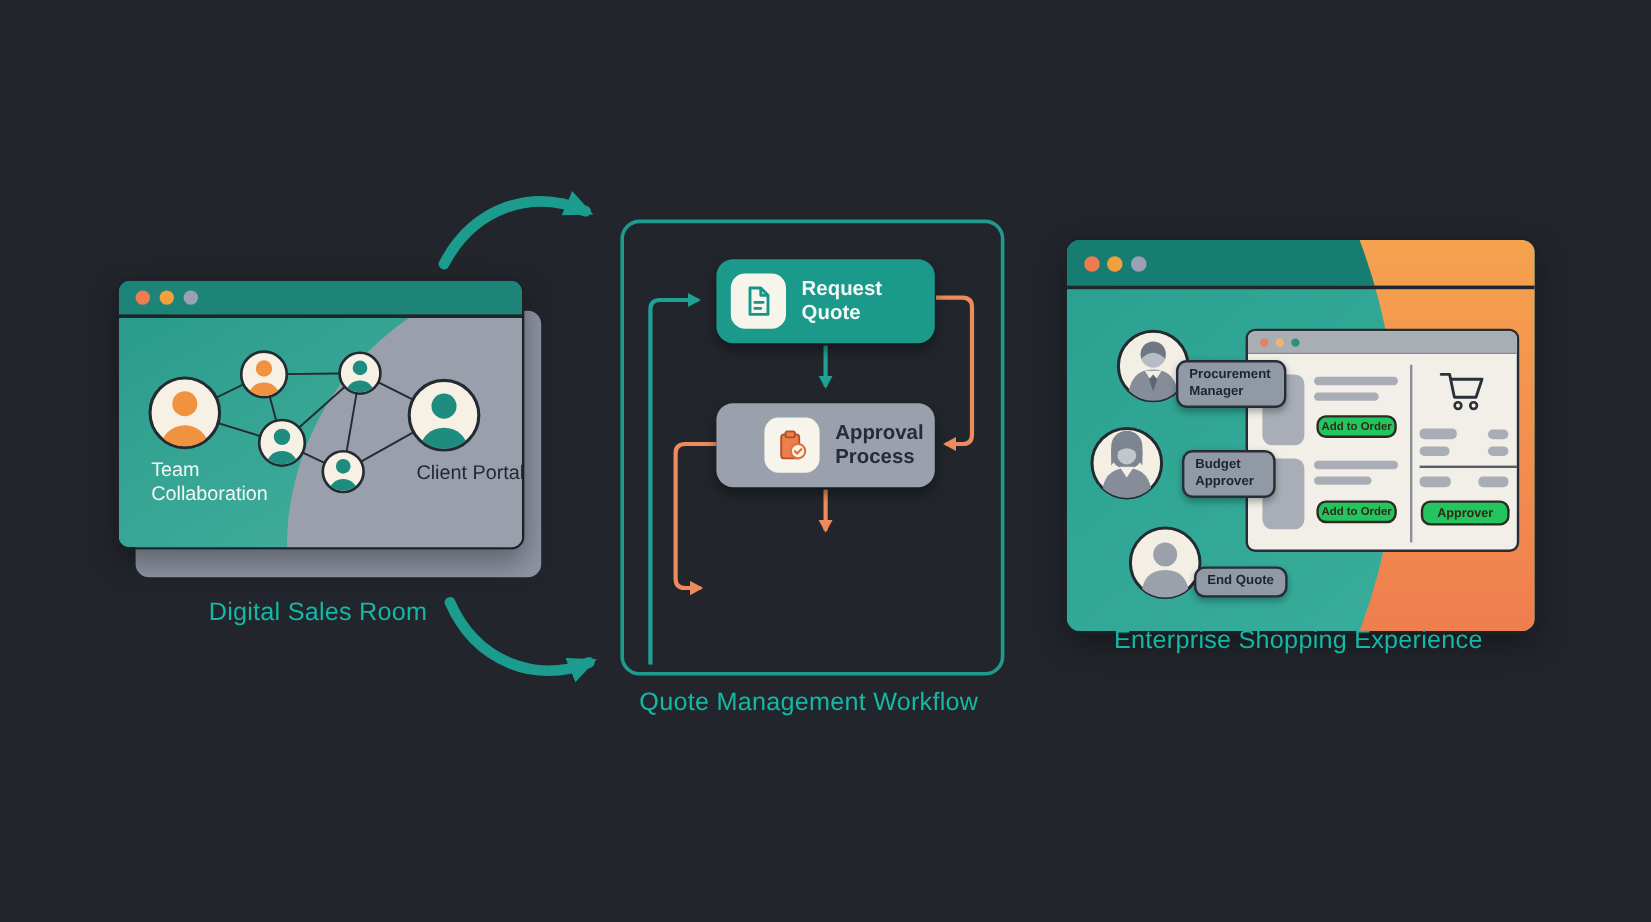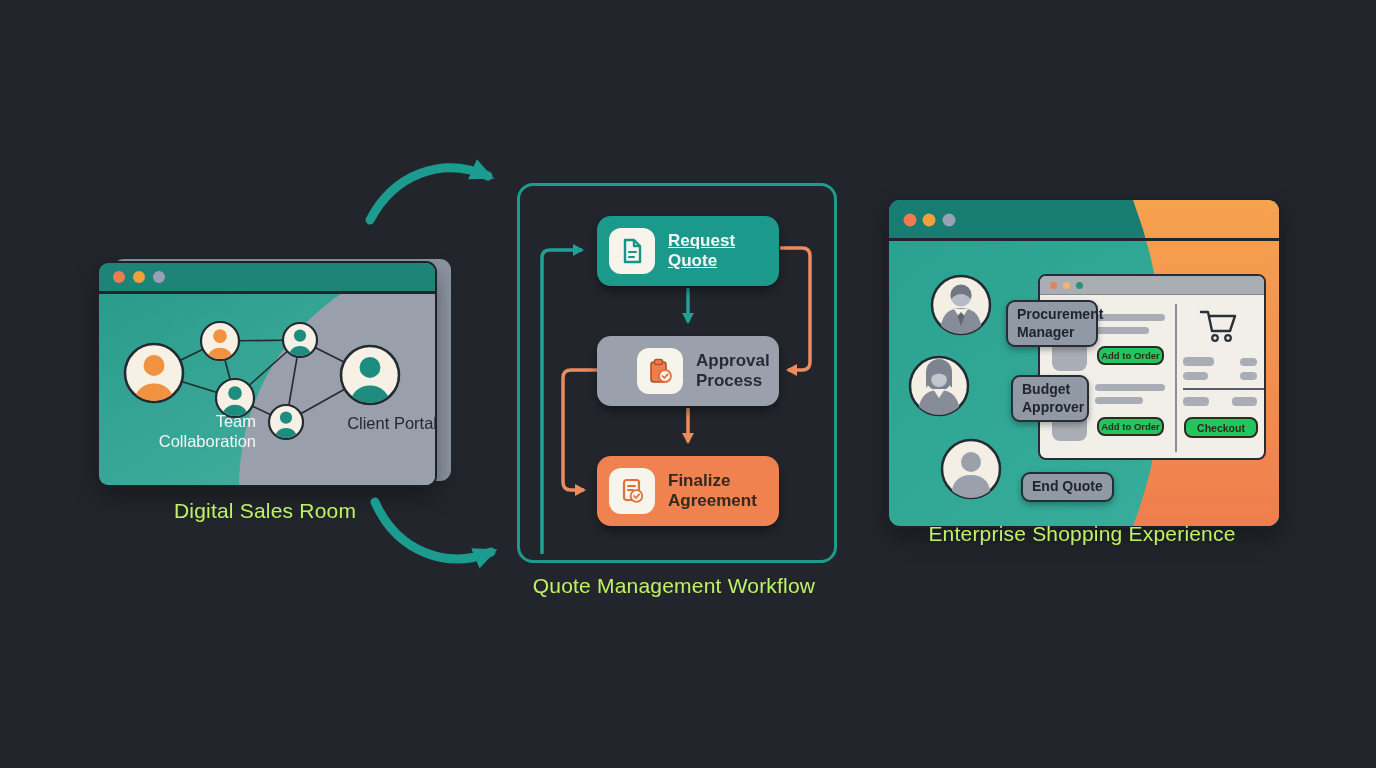--- a/index.html
+++ b/index.html
@@ -10,55 +10,55 @@
     -webkit-font-smoothing:antialiased;
   }
   .abs{position:absolute;}
 
   
   .win{border-radius:11px;border:2px solid #1c2127;overflow:hidden;box-shadow:0 10px 24px rgba(0,0,0,.35);}
   .dot{border-radius:50%;display:inline-block;}
 
   
   #p1-shadow{left:113px;top:259px;width:338px;height:222px;background:#8d95a2;border-radius:11px;}
-  #p1-win{left:97px;top:261px;width:336px;height:222px;text-align:right;}
+  #p1-win{left:97px;top:232px;width:336px;height:222px;}
   #p1-titlebar{height:28px;background:#1f8478;border-bottom:3px solid #20252c;display:flex;align-items:center;padding-left:14px;gap:8px;}
   #p1-body{position:relative;width:336px;height:191px;}
   .net-label{position:absolute;font-size:16.5px;line-height:1.2;font-weight:500;}
   #team-label{left:27px;top:118px;color:#f3f6f5;width:130px;}
   #client-label{left:248px;top:120px;color:#222931;width:90px;}
 
   
-  .caption{color:#bef264;font-size:21px;font-weight:500;text-align:center;letter-spacing:.2px;}
+  .caption{color:#14b8a6;font-size:21px;font-weight:500;text-align:center;letter-spacing:.2px;}
   #cap1{left:97px;top:499px;width:336px;}
   #cap2{left:487px;top:574px;width:374px;}
   #cap3{left:887px;top:522px;width:390px;}
 
   
   #wf{left:517px;top:183px;width:314px;height:374px;border:3px solid #1d9c8e;border-radius:16px;position:absolute;}
   .step{position:absolute;left:77px;width:182px;height:70px;border-radius:14px;display:flex;align-items:center;gap:13px;padding-left:12px;box-sizing:border-box;box-shadow:0 5px 10px rgba(0,0,0,.4);}
   .step .iconbox{width:46px;height:46px;background:#f7f4ec;border-radius:12px;flex:0 0 auto;display:flex;align-items:center;justify-content:center;}
   .step .slabel{font-size:17px;font-weight:600;line-height:1.18;width:100px;}
   #step-0{top:30px;background:#1b9a8b;}
-  #step-0 .slabel{color:#f3f8f6;text-decoration:underline;}
+  #step-0 .slabel{color:#f3f8f6;}
   #step-1{top:150px;background:#9aa1ad;padding-left:40px;}
   #step-1 .slabel{color:#252c35;}
   #step-2{top:270px;background:#f0824f;}
   #step-2 .slabel{color:#35281d;}
 
   
   #p3-win{left:887px;top:198px;width:390px;height:326px;border-radius:13px;}
   #shop{position:absolute;left:149px;top:74px;width:224px;height:182px;background:#f2efe8;border:2px solid #272d35;border-radius:8px;overflow:hidden;}
   #shop-titlebar{height:18px;background:#a9adb4;border-bottom:1.5px solid #84888f;display:flex;align-items:center;padding-left:10px;gap:6px;}
   .pill{position:absolute;background:#a9aeb6;border-radius:4px;}
   .thumb{position:absolute;width:35px;height:59px;background:#a9aeb6;border-radius:8px;}
   .obtn{position:absolute;background:#22c55e;border:2px solid #2d2a23;border-radius:8px;color:#33281a;font-weight:700;font-size:9.5px;display:flex;align-items:center;justify-content:center;box-sizing:border-box;}
   #vdiv{position:absolute;left:135px;top:28px;width:2px;height:148px;background:#8b9097;}
   #hdiv{position:absolute;left:143px;top:112px;width:112px;height:2px;background:#595e66;}
-  .tag{position:absolute;background:#9199a5;border:2px solid #272d36;border-radius:9px;color:#1d242e;font-size:14px;font-weight:700;line-height:1.25;padding:4px 9px;box-sizing:border-box;box-shadow:0 3px 6px rgba(0,0,0,.3);margin-left:26px;}
+  .tag{position:absolute;background:#9199a5;border:2px solid #272d36;border-radius:9px;color:#1d242e;font-size:11px;font-weight:700;line-height:1.25;padding:4px 9px;box-sizing:border-box;box-shadow:0 3px 6px rgba(0,0,0,.3);}
 </style>
 </head>
 <body>
 
 <div class="abs" id="p1-shadow"></div>
 
 <div class="abs win" id="p1-win">
   <div id="p1-titlebar">
     <span class="dot" style="width:12px;height:12px;background:#ee7b52"></span>
     <span class="dot" style="width:12px;height:12px;background:#f2a03d"></span>
@@ -202,31 +202,20 @@
       <svg width="28" height="28" viewBox="0 0 28 28">
         <rect x="5" y="5" width="15" height="20" rx="2.5" fill="#ee7e4b" stroke="#b1502a" stroke-width="1.6"></rect>
         <rect x="8.5" y="2.5" width="8" height="5" rx="2" fill="#ee7e4b" stroke="#b1502a" stroke-width="1.6"></rect>
         <circle cx="19" cy="19" r="6" fill="#fbf5e9" stroke="#e2703d" stroke-width="1.8"></circle>
         <path d="M16.4,19 L18.3,21 L21.7,17.3" fill="none" stroke="#e2703d" stroke-width="1.8" stroke-linecap="round" stroke-linejoin="round"></path>
       </svg>
     </div>
     <div class="slabel">Approval Process</div>
   </div>
 
-  <div class="step" id="step-2">
-    <div class="iconbox">
-      <svg width="28" height="28" viewBox="0 0 28 28">
-        <rect x="6" y="3" width="15" height="20" rx="2.5" fill="none" stroke="#e2703d" stroke-width="2.2"></rect>
-        <path d="M10,9 H17 M10,13 H15" stroke="#e2703d" stroke-width="2" stroke-linecap="round"></path>
-        <circle cx="18.5" cy="19" r="5.8" fill="#fbf5e9" stroke="#e2703d" stroke-width="1.8"></circle>
-        <path d="M16,19 L17.9,21 L21.2,17.4" fill="none" stroke="#e2703d" stroke-width="1.8" stroke-linecap="round" stroke-linejoin="round"></path>
-      </svg>
-    </div>
-    <div class="slabel">Finalize Agreement</div>
-  </div>
 </div>
 <div class="abs caption" id="cap2">Quote Management Workflow</div>
 
 <div class="abs win" id="p3-win">
   <svg class="abs" style="left:0;top:0" width="390" height="326" viewBox="0 0 390 326">
     <defs>
       <linearGradient id="tealGrad3" x1="0" y1="0" x2="1" y2="1">
         <stop offset="0" stop-color="#2aa090"></stop>
           <stop offset="1" stop-color="#3aaf9d"></stop>
       </linearGradient>
@@ -268,21 +257,21 @@
       <circle cx="17" cy="30" r="2.8" fill="none" stroke="#2b313a" stroke-width="2.2"></circle>
       <circle cx="30" cy="30" r="2.8" fill="none" stroke="#2b313a" stroke-width="2.2"></circle>
     </svg>
     <div class="pill" style="left:143px;top:81px;width:31px;height:9px"></div>
     <div class="pill" style="left:200px;top:82px;width:17px;height:8px"></div>
     <div class="pill" style="left:143px;top:96px;width:25px;height:8px"></div>
     <div class="pill" style="left:200px;top:96px;width:17px;height:8px"></div>
     <div id="hdiv"></div>
     <div class="pill" style="left:143px;top:121px;width:26px;height:9px"></div>
     <div class="pill" style="left:192px;top:121px;width:25px;height:9px"></div>
-    <div class="obtn" style="left:144px;top:141px;width:74px;height:21px;font-size:10.5px">Checkout</div>
+    <div class="obtn" style="left:144px;top:141px;width:74px;height:21px;font-size:10.5px">Approver</div>
   </div>
 
   <svg class="abs" style="left:41px;top:74px" width="62" height="62" viewBox="-31 -31 62 62">
     <circle r="29" fill="#f3efe5" stroke="#242a31" stroke-width="2.5"></circle>
     <clipPath id="pmClip">
         <circle r="29"></circle>
       </clipPath>
     <g clip-path="url(#pmClip)">
       <path d="M-21,30 Q-21,3 0,3 Q21,3 21,30 Z" fill="#868d99"></path>
       <path d="M-7,4 L0,15 L7,4 Z" fill="#f3efe5"></path>

